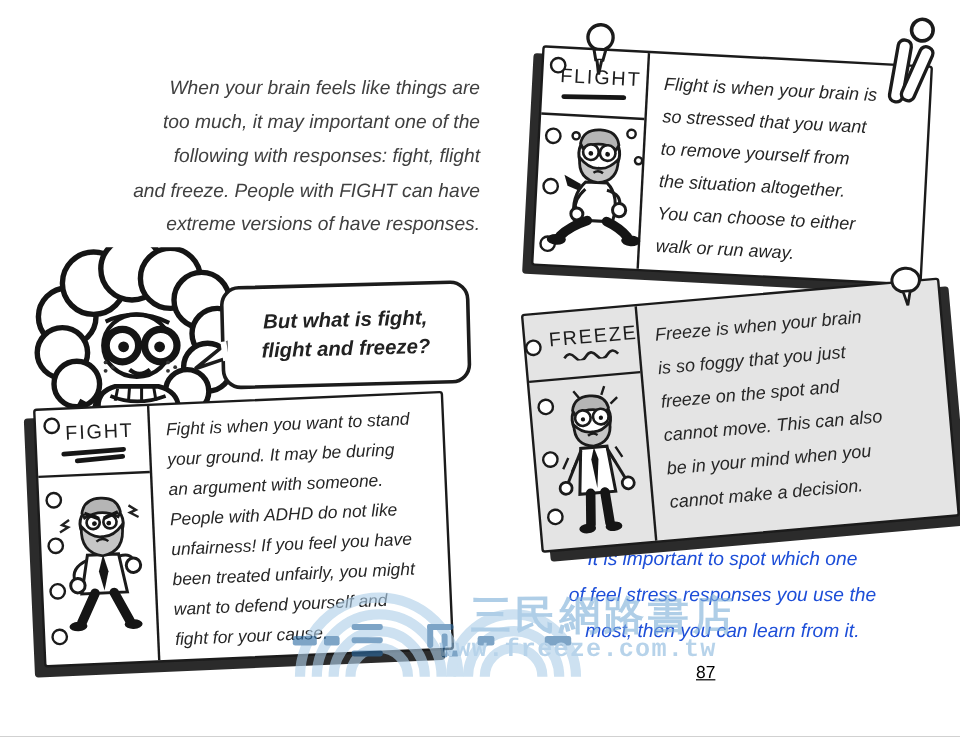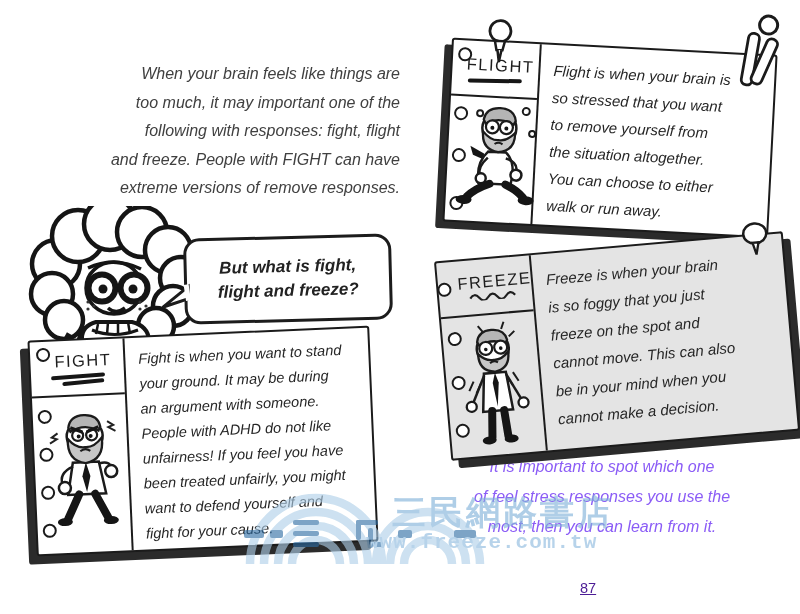--- a/index.html
+++ b/index.html
@@ -7,22 +7,22 @@
   .page {
     position:relative; width:800px; height:614px; margin:0 auto;
     background:#ffffff; overflow:hidden;
     font-family:"Liberation Sans", sans-serif; color:#3a3a3a;
   }
   .hand { font-style:italic; }
   
   .intro { position:absolute; left:60px; top:60px; width:340px;
            font-size:16px; line-height:28.5px; color:#404040;text-align:right; }
   .outro { position:absolute; left:422px; top:452px; width:360px;
-           font-size:16px; line-height:30px; color:#8b5cf6; text-align:center; }
-  .pageno { position:absolute; left:580px; top:580px; font-size:14.5px; color:#4c1d95;text-decoration:underline; }
+           font-size:16px; line-height:30px; color:#1d4ed8; text-align:center; }
+  .pageno { position:absolute; left:580px; top:553px; font-size:14.5px; color:#000000;text-decoration:underline; }
   
   .bubble { position:absolute; left:184px; top:236px; width:208px; height:86px;
             background:#fff; border:3px solid #1c1c1c; border-radius:16px;
             transform:rotate(-1.5deg); display:flex; align-items:center; justify-content:center;
             text-align:center; font-size:17px; font-weight:bold; line-height:24px; color:#222; z-index:3; }
   .bubble-tail { position:absolute; left:-27px; top:42px; }
   
   .card { position:absolute; background:#fff; border:2.5px solid #1b1b1b; border-radius:3px;
           display:flex; z-index:2; }
   .card-side { width:95px; border-right:2.2px solid #1b1b1b; display:flex; flex-direction:column; flex:none; }
@@ -65,21 +65,21 @@
 </head>
 <body>
 
 <div class="page">
 
   <div class="intro hand">
       <div>When your brain feels like things are</div>
       <div>too much, it may important one of the</div>
       <div>following with responses: fight, flight</div>
       <div>and freeze. People with FIGHT can have</div>
-      <div>extreme versions of remove responses.</div>
+      <div>extreme versions of have responses.</div>
     </div>
 
   <svg style="position:absolute;left:18px;top:206px;z-index:1" width="190" height="150" viewBox="0 0 190 150" fill="none">
     <g stroke="#151515" stroke-width="4.5" fill="#ffffff">
       <circle cx="38" cy="58" r="24"></circle>
         <circle cx="60" cy="30" r="26"></circle>
       <circle cx="92" cy="18" r="26"></circle>
         <circle cx="124" cy="26" r="25"></circle>
       <circle cx="150" cy="44" r="23"></circle>
         <circle cx="163" cy="72" r="21"></circle>

